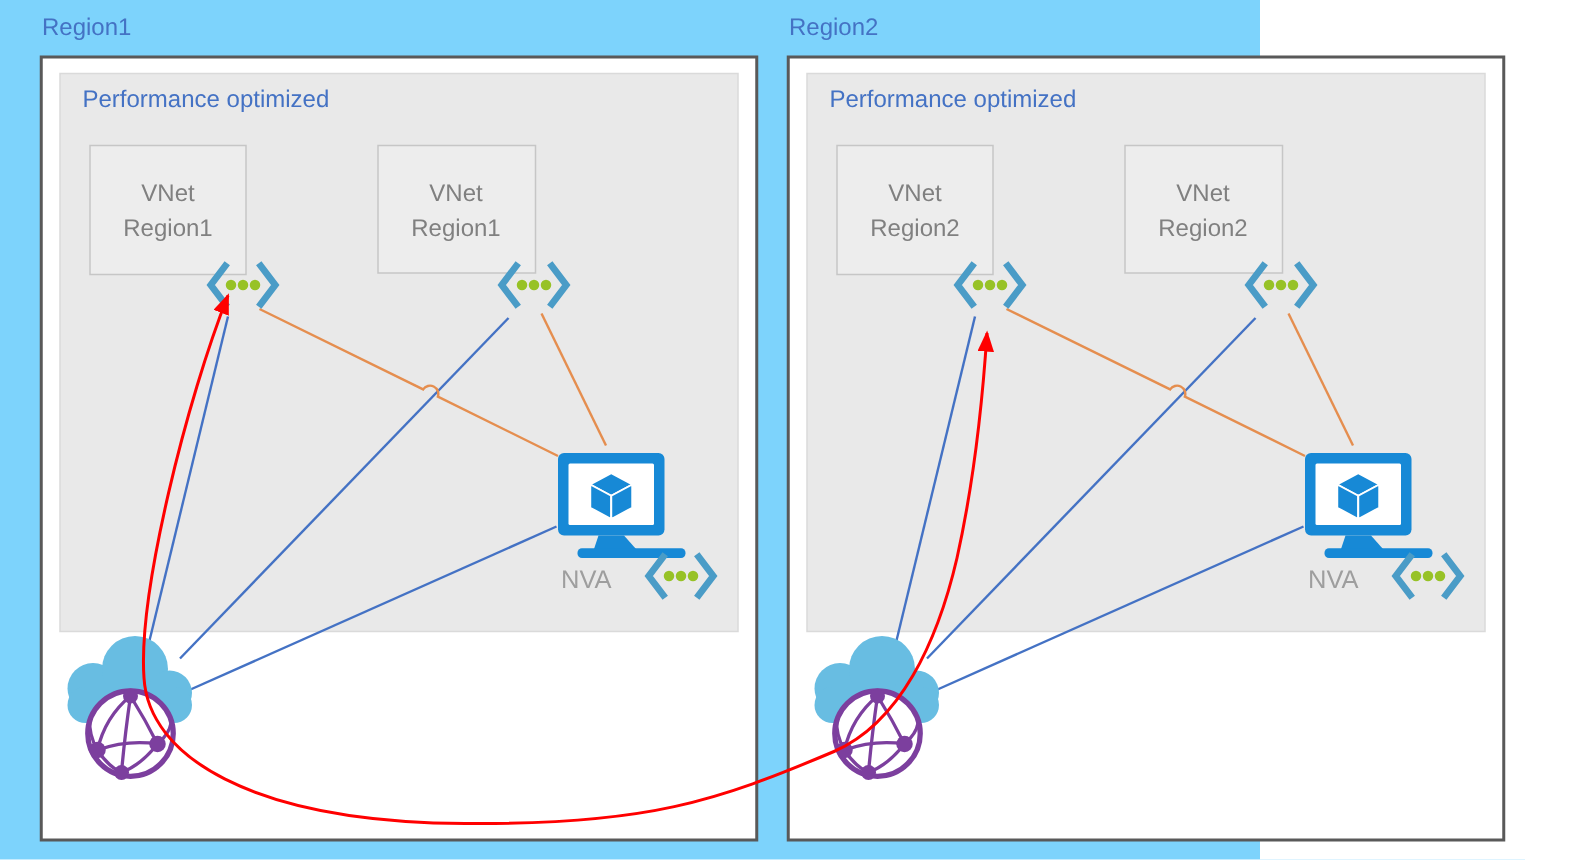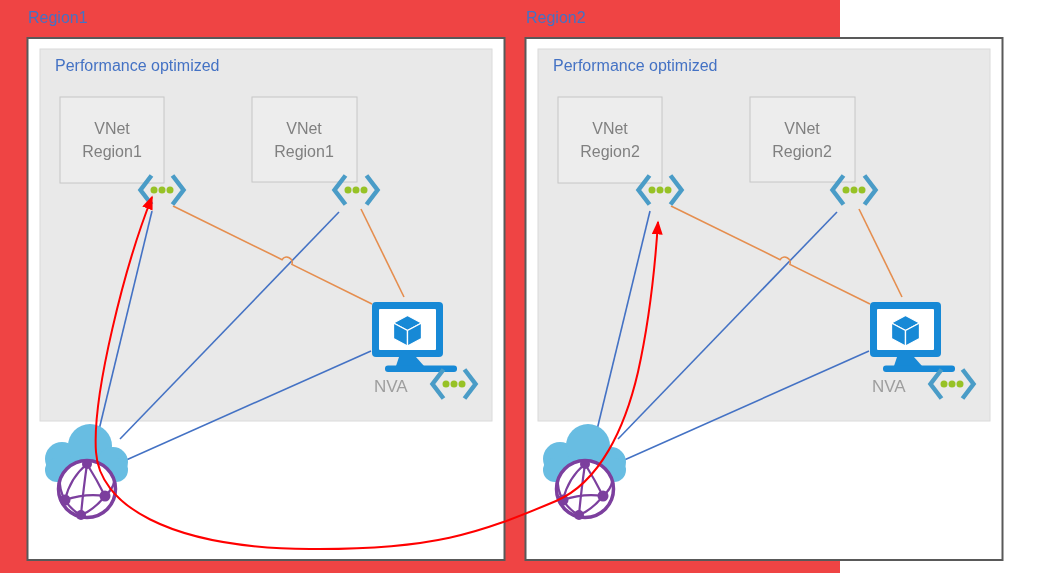--- a/index.html
+++ b/index.html
@@ -1,16 +1,16 @@
 <!DOCTYPE html>
 <html><head>
 <meta charset="utf-8">
 <style>
   html,body { margin:0; padding:0; background:#ffffff; }
-  .stage { width:840px; height:573px; position:relative; background:#ef4444;
+  .stage { width:840px; height:573px; position:relative; background:#7dd3fc;
            font-family:"Liberation Sans", sans-serif; }
   svg { display:block; }
 
   .region-title  { font:16px "Liberation Sans", sans-serif; fill:#4472C4; }
   .zone-label    { font:16px "Liberation Sans", sans-serif; fill:#4472C4; }
   .vnet-label    { font:16px "Liberation Sans", sans-serif; fill:#808080; text-anchor:middle; }
   .nva-label     { font:17px "Liberation Sans", sans-serif; fill:#9E9E9E; }
 
   .region-box { fill:#ffffff; stroke:#595959; stroke-width:2; }
   .zone       { fill:#E9E9E9; stroke:#DADADA; stroke-width:1; }

